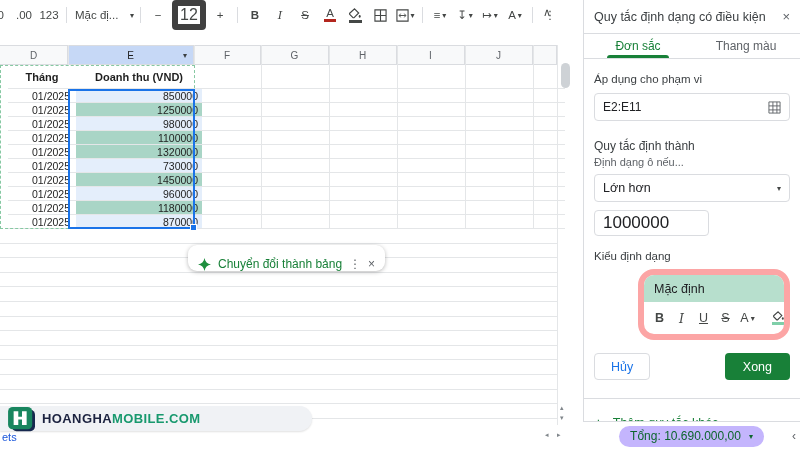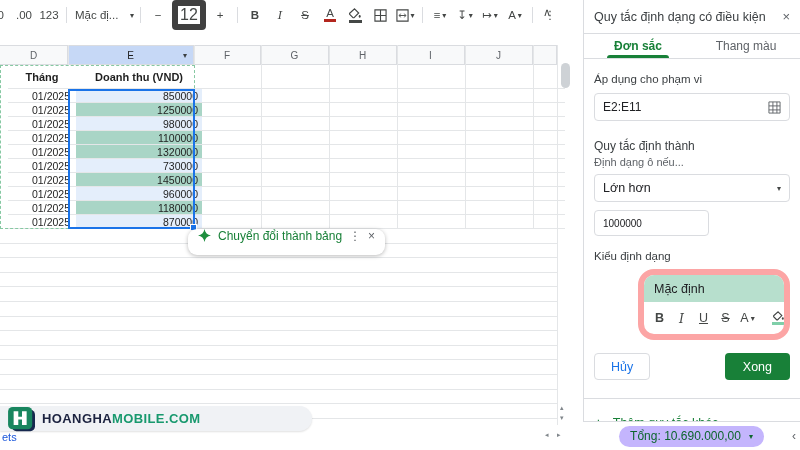--- a/index.html
+++ b/index.html
@@ -49,51 +49,51 @@
   .dashedrange{position:absolute;left:0;top:65px;width:195px;height:164px;
     border:1px dashed #86c8a2;box-sizing:border-box;z-index:2;pointer-events:none;}
   .selrect{position:absolute;left:68px;top:89px;width:127px;height:140px;
     border:2px solid #1a73e8;box-sizing:border-box;z-index:3;pointer-events:none;}
   .fillhandle{position:absolute;left:190px;top:224px;width:7px;height:7px;background:#1a73e8;
     border:1px solid #fff;box-sizing:border-box;z-index:4;}
   .vthumb{position:absolute;left:561px;top:63px;width:9px;height:25px;background:#ced2d6;border-radius:5px;}
   .sa{position:absolute;font-size:7px;color:#80868b;}
 
   
-  .popup{position:absolute;left:188px;top:229px;height:26px;background:#fff;border-radius:9px;
-    box-shadow:0 1px 4px rgba(0,0,0,.28);display:flex;align-items:flex-start;gap:7px;
+  .popup{position:absolute;left:188px;top:245px;height:26px;background:#fff;border-radius:9px;
+    box-shadow:0 1px 4px rgba(0,0,0,.28);display:flex;align-items:flex-end;gap:7px;
     padding:0 10px;z-index:5;}
   .popup .plabel{color:#188038;font-size:12px;font-weight:500;white-space:nowrap;}
   .popup .pdots{color:#5f6368;font-size:12px;}
   .popup .pclose{color:#5f6368;font-size:12px;}
 
   
   .panel{position:absolute;left:583px;top:0;width:217px;height:450px;background:#fff;
     border-left:1px solid #dadce0;box-sizing:border-box;color:#3c4043;}
   .p-header{height:33px;display:flex;align-items:center;justify-content:space-between;
     padding:0 10px;border-bottom:1px solid #dadce0;font-size:12.5px;font-weight:500;color:#3c4043;}
   .p-close{color:#5f6368;font-size:13px;}
   .p-tabs{height:24px;display:flex;border-bottom:1px solid #dadce0;}
   .p-tab{flex:1;display:flex;align-items:center;justify-content:center;font-size:12px;
     color:#5f6368;position:relative;}
-  .p-tab.active{color:#188038;font-weight:700;}
+  .p-tab.active{color:#188038;font-weight:400;}
   .p-tab .tabline{position:absolute;bottom:0;left:50%;transform:translateX(-50%);
     width:62px;height:3px;background:#188038;border-radius:3px 3px 0 0;}
   .p-body{padding:0 10px;}
   .p-label{font-size:11.5px;color:#3c4043;margin-top:14px;}
   .rangebox{margin-top:8px;height:28px;border:1px solid #dadce0;border-radius:4px;
     display:flex;align-items:center;justify-content:space-between;padding:0 8px;
     font-size:12px;color:#202124;box-sizing:border-box;}
   .p-heading{font-size:12px;font-weight:500;color:#3c4043;margin-top:18px;}
   .p-sublabel{font-size:11px;color:#5f6368;margin-top:3px;}
   .ddown{margin-top:6px;height:28px;border:1px solid #dadce0;border-radius:4px;
     display:flex;align-items:center;justify-content:space-between;padding:0 8px;
     font-size:12.5px;color:#202124;box-sizing:border-box;}
   .vinput{margin-top:8px;width:115px;height:26px;border:1px solid #dadce0;border-radius:4px;
-    padding:0 8px;font-size:10px;color:#202124;box-sizing:border-box;
+    padding:0 8px;font-size:17px;color:#202124;box-sizing:border-box;
     font-family:"Liberation Sans",sans-serif;outline:none;display:block;}
   .stylecard{margin-top:7px;border:6px solid #fca5a5;border-radius:16px;overflow:hidden;margin-left:44px;}
   .stylepreview{height:27px;background:#b7dfcd;display:flex;align-items:center;
     padding:0 10px;font-size:12.5px;color:#202124;}
   .styletoolbar{height:32px;display:flex;align-items:center;gap:3px;padding:0 6px;color:#444746;}
   .st-btn{min-width:19px;height:22px;display:flex;align-items:center;justify-content:center;
     font-size:12.5px;border-radius:3px;}
   .st-b{font-weight:bold;}
   .st-i{font-family:"DejaVu Serif",serif;font-style:italic;}
   .st-u{text-decoration:underline;}

